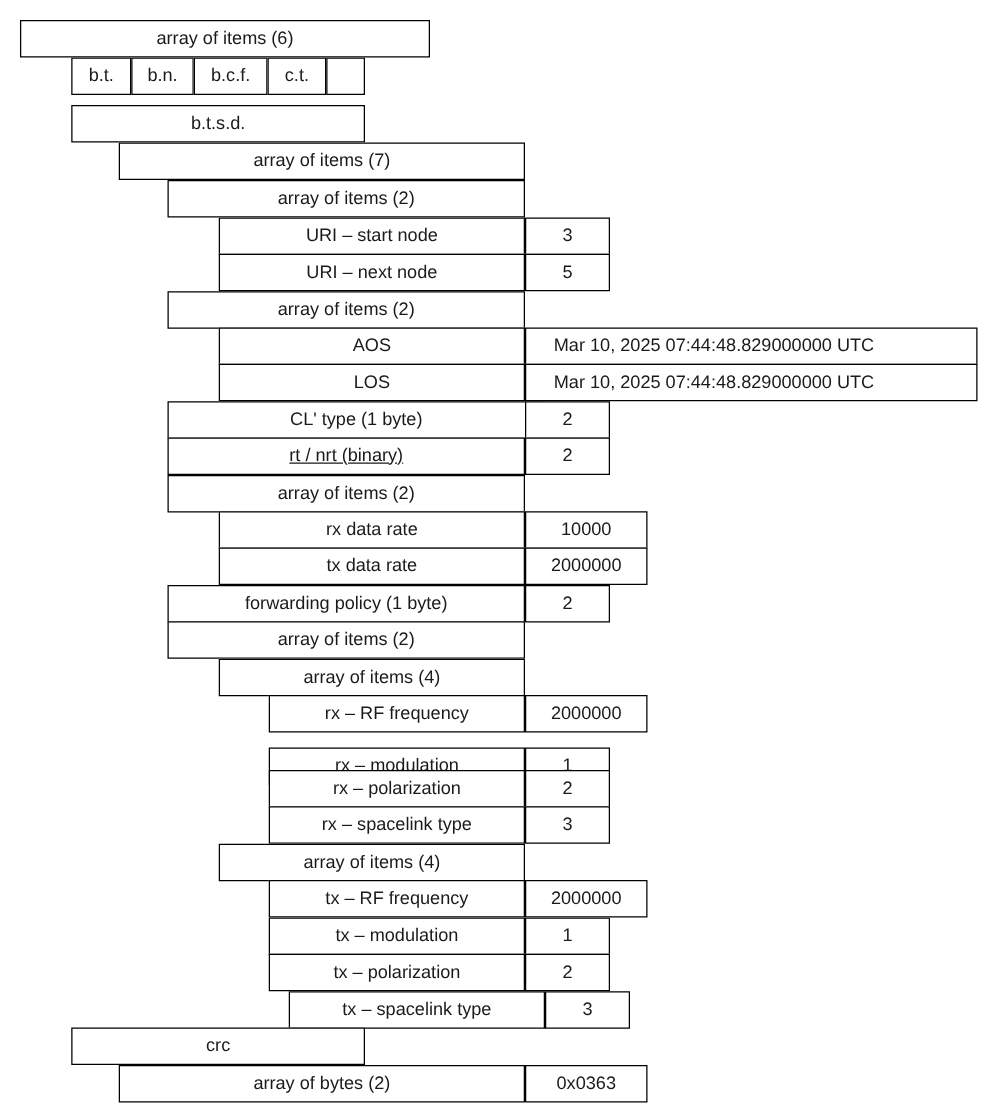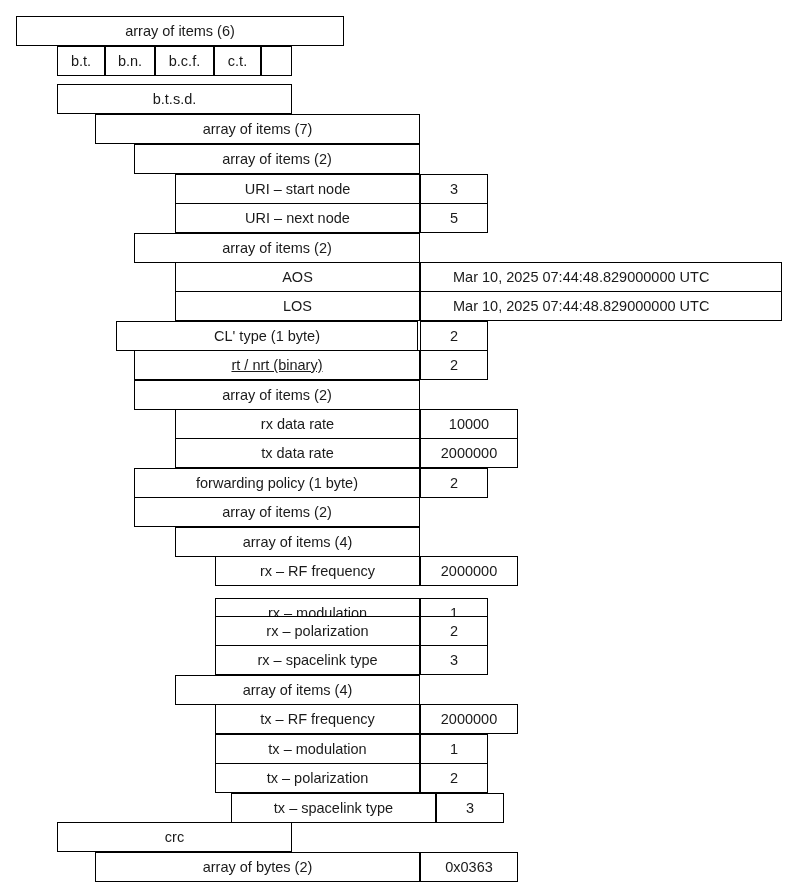--- a/index.html
+++ b/index.html
@@ -52,21 +52,21 @@
     
     justify-content: center;
   }
 
   .cell.value {
     justify-content: center;
   }
 
   .cell.value.wide {
     justify-content: flex-start;
-    padding-left: 32px;
+    padding-left: 22px;
   }
 
   
   .cell.mini {
     font-size: 14.5px;
   }
 </style>
 </head>
 <body>
 
@@ -103,21 +103,21 @@
     </div>
     <div class="row" style="left: 0px; top: 262px; width: 797px;">
       <div class="cell label" style="left: 175px; width: 245px;">AOS</div>
       <div class="cell value wide" style="left: 420px; width: 362px;">Mar 10, 2025 07:44:48.829000000 UTC</div>
     </div>
     <div class="row" style="left: 0px; top: 291px; width: 797px;">
       <div class="cell label" style="left: 175px; width: 245px;">LOS</div>
       <div class="cell value wide" style="left: 420px; width: 362px;">Mar 10, 2025 07:44:48.829000000 UTC</div>
     </div>
     <div class="row" style="left: 0px; top: 321px; width: 797px;">
-      <div class="cell label" style="left: 116px; width: 302px;">CL' type (1 byte)</div>
+      <div class="cell label" style="left: 134px; width: 302px;">CL' type (1 byte)</div>
       <div class="cell value" style="left: 420px; width: 68px;">2</div>
     </div>
     <div class="row" style="left: 0px; top: 350px; width: 797px;">
       <div class="cell label" style="left: 134px; width: 286px; text-decoration: underline;">rt / nrt (binary)</div>
       <div class="cell value" style="left: 420px; width: 68px;">2</div>
     </div>
     <div class="row" style="left: 0px; top: 380px; width: 797px;">
       <div class="cell label" style="left: 134px; width: 286px;">array of items (2)</div>
     </div>
     <div class="row" style="left: 0px; top: 409px; width: 797px;">

